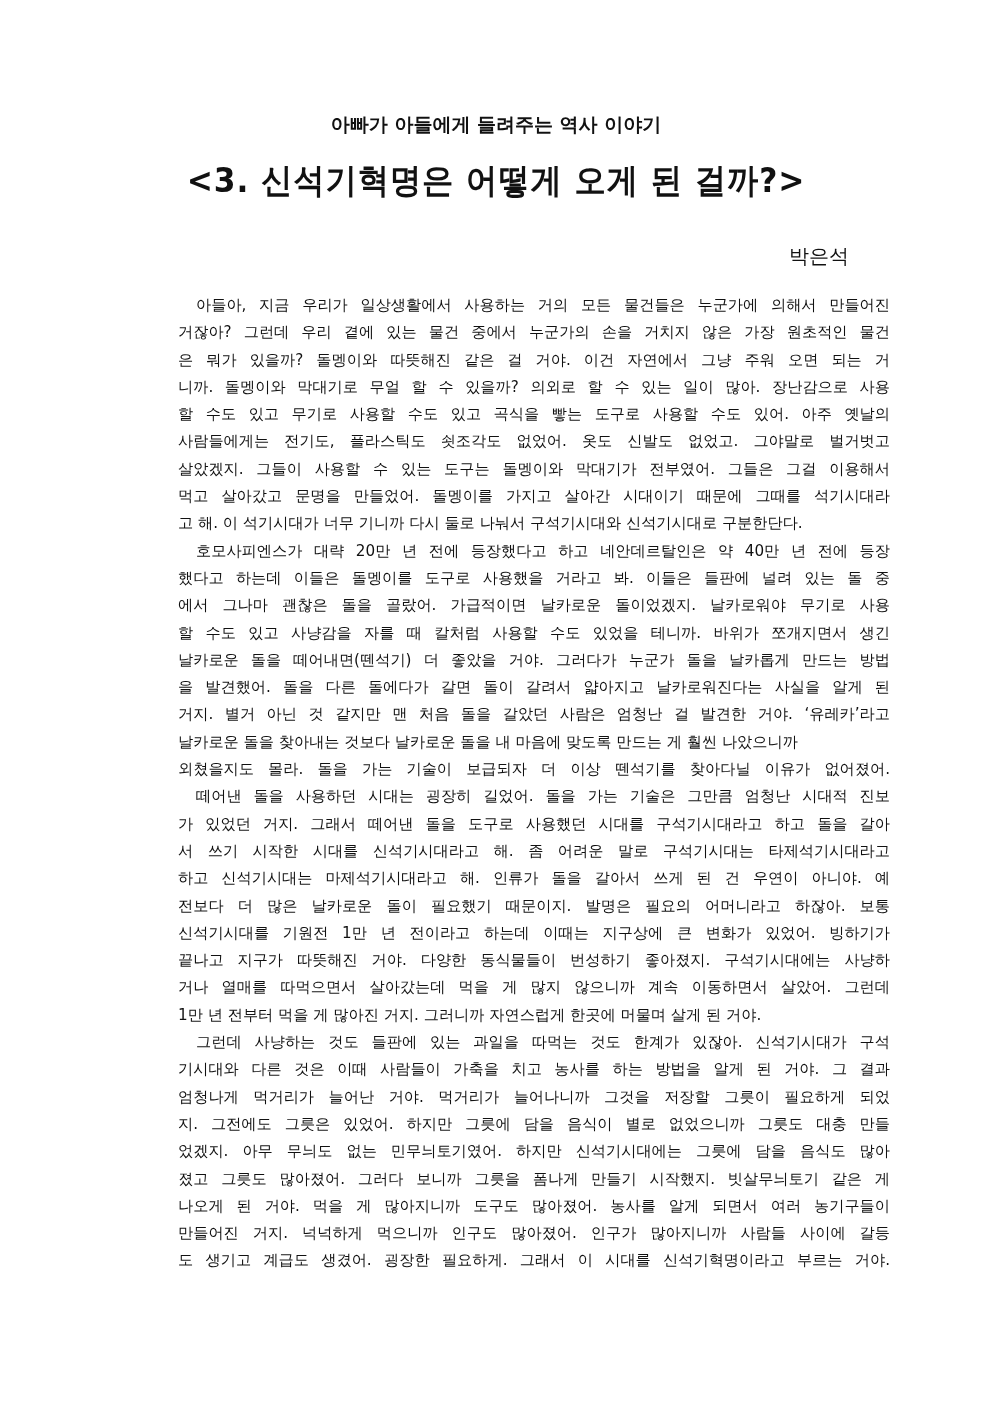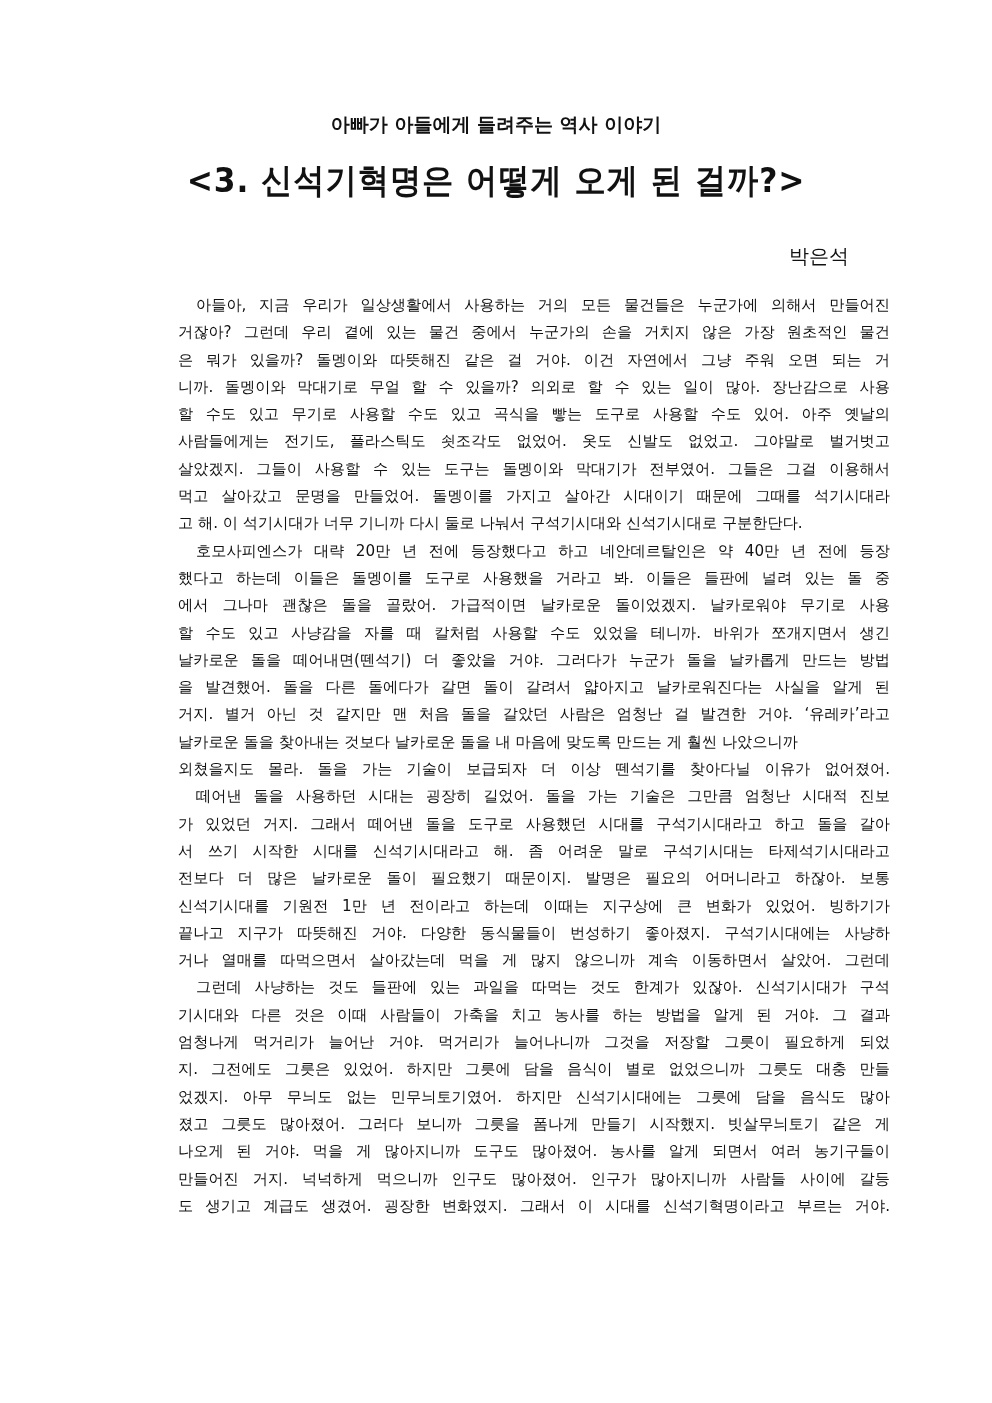--- a/index.html
+++ b/index.html
@@ -38,27 +38,29 @@
       <div class="line">에서 그나마 괜찮은 돌을 골랐어. 가급적이면 날카로운 돌이었겠지. 날카로워야 무기로 사용</div>
       <div class="line">할 수도 있고 사냥감을 자를 때 칼처럼 사용할 수도 있었을 테니까. 바위가 쪼개지면서 생긴</div>
       <div class="line">날카로운 돌을 떼어내면(뗀석기) 더 좋았을 거야. 그러다가 누군가 돌을 날카롭게 만드는 방법</div>
       <div class="line">을 발견했어. 돌을 다른 돌에다가 갈면 돌이 갈려서 얇아지고 날카로워진다는 사실을 알게 된</div>
       <div class="line">거지. 별거 아닌 것 같지만 맨 처음 돌을 갈았던 사람은 엄청난 걸 발견한 거야. ‘유레카’라고</div>
       <div class="line last">날카로운 돌을 찾아내는 것보다 날카로운 돌을 내 마음에 맞도록 만드는 게 훨씬 나았으니까</div>
       <div class="line">외쳤을지도 몰라. 돌을 가는 기술이 보급되자 더 이상 뗀석기를 찾아다닐 이유가 없어졌어.</div>
       <div class="line indent">떼어낸 돌을 사용하던 시대는 굉장히 길었어. 돌을 가는 기술은 그만큼 엄청난 시대적 진보</div>
       <div class="line">가 있었던 거지. 그래서 떼어낸 돌을 도구로 사용했던 시대를 구석기시대라고 하고 돌을 갈아</div>
       <div class="line">서 쓰기 시작한 시대를 신석기시대라고 해. 좀 어려운 말로 구석기시대는 타제석기시대라고</div>
+      <div class="line">하고 신석기시대는 마제석기시대라고 해. 인류가 돌을 갈아서 쓰게 된 건 우연이 아니야. 예</div>
       <div class="line">전보다 더 많은 날카로운 돌이 필요했기 때문이지. 발명은 필요의 어머니라고 하잖아. 보통</div>
       <div class="line">신석기시대를 기원전 1만 년 전이라고 하는데 이때는 지구상에 큰 변화가 있었어. 빙하기가</div>
       <div class="line">끝나고 지구가 따뜻해진 거야. 다양한 동식물들이 번성하기 좋아졌지. 구석기시대에는 사냥하</div>
       <div class="line">거나 열매를 따먹으면서 살아갔는데 먹을 게 많지 않으니까 계속 이동하면서 살았어. 그런데</div>
+      <div class="line last">1만 년 전부터 먹을 게 많아진 거지. 그러니까 자연스럽게 한곳에 머물며 살게 된 거야.</div>
       <div class="line indent">그런데 사냥하는 것도 들판에 있는 과일을 따먹는 것도 한계가 있잖아. 신석기시대가 구석</div>
       <div class="line">기시대와 다른 것은 이때 사람들이 가축을 치고 농사를 하는 방법을 알게 된 거야. 그 결과</div>
       <div class="line">엄청나게 먹거리가 늘어난 거야. 먹거리가 늘어나니까 그것을 저장할 그릇이 필요하게 되었</div>
       <div class="line">지. 그전에도 그릇은 있었어. 하지만 그릇에 담을 음식이 별로 없었으니까 그릇도 대충 만들</div>
       <div class="line">었겠지. 아무 무늬도 없는 민무늬토기였어. 하지만 신석기시대에는 그릇에 담을 음식도 많아</div>
       <div class="line">졌고 그릇도 많아졌어. 그러다 보니까 그릇을 폼나게 만들기 시작했지. 빗살무늬토기 같은 게</div>
       <div class="line">나오게 된 거야. 먹을 게 많아지니까 도구도 많아졌어. 농사를 알게 되면서 여러 농기구들이</div>
       <div class="line">만들어진 거지. 넉넉하게 먹으니까 인구도 많아졌어. 인구가 많아지니까 사람들 사이에 갈등</div>
-      <div class="line">도 생기고 계급도 생겼어. 굉장한 변화였지. 그래서 이 시대를 신석기혁명이라고 부르는 거야.</div>
+      <div class="line">도 생기고 계급도 생겼어. 굉장한 필요하게. 그래서 이 시대를 신석기혁명이라고 부르는 거야.</div>
     </div>
 </div>
 
 </body></html>

